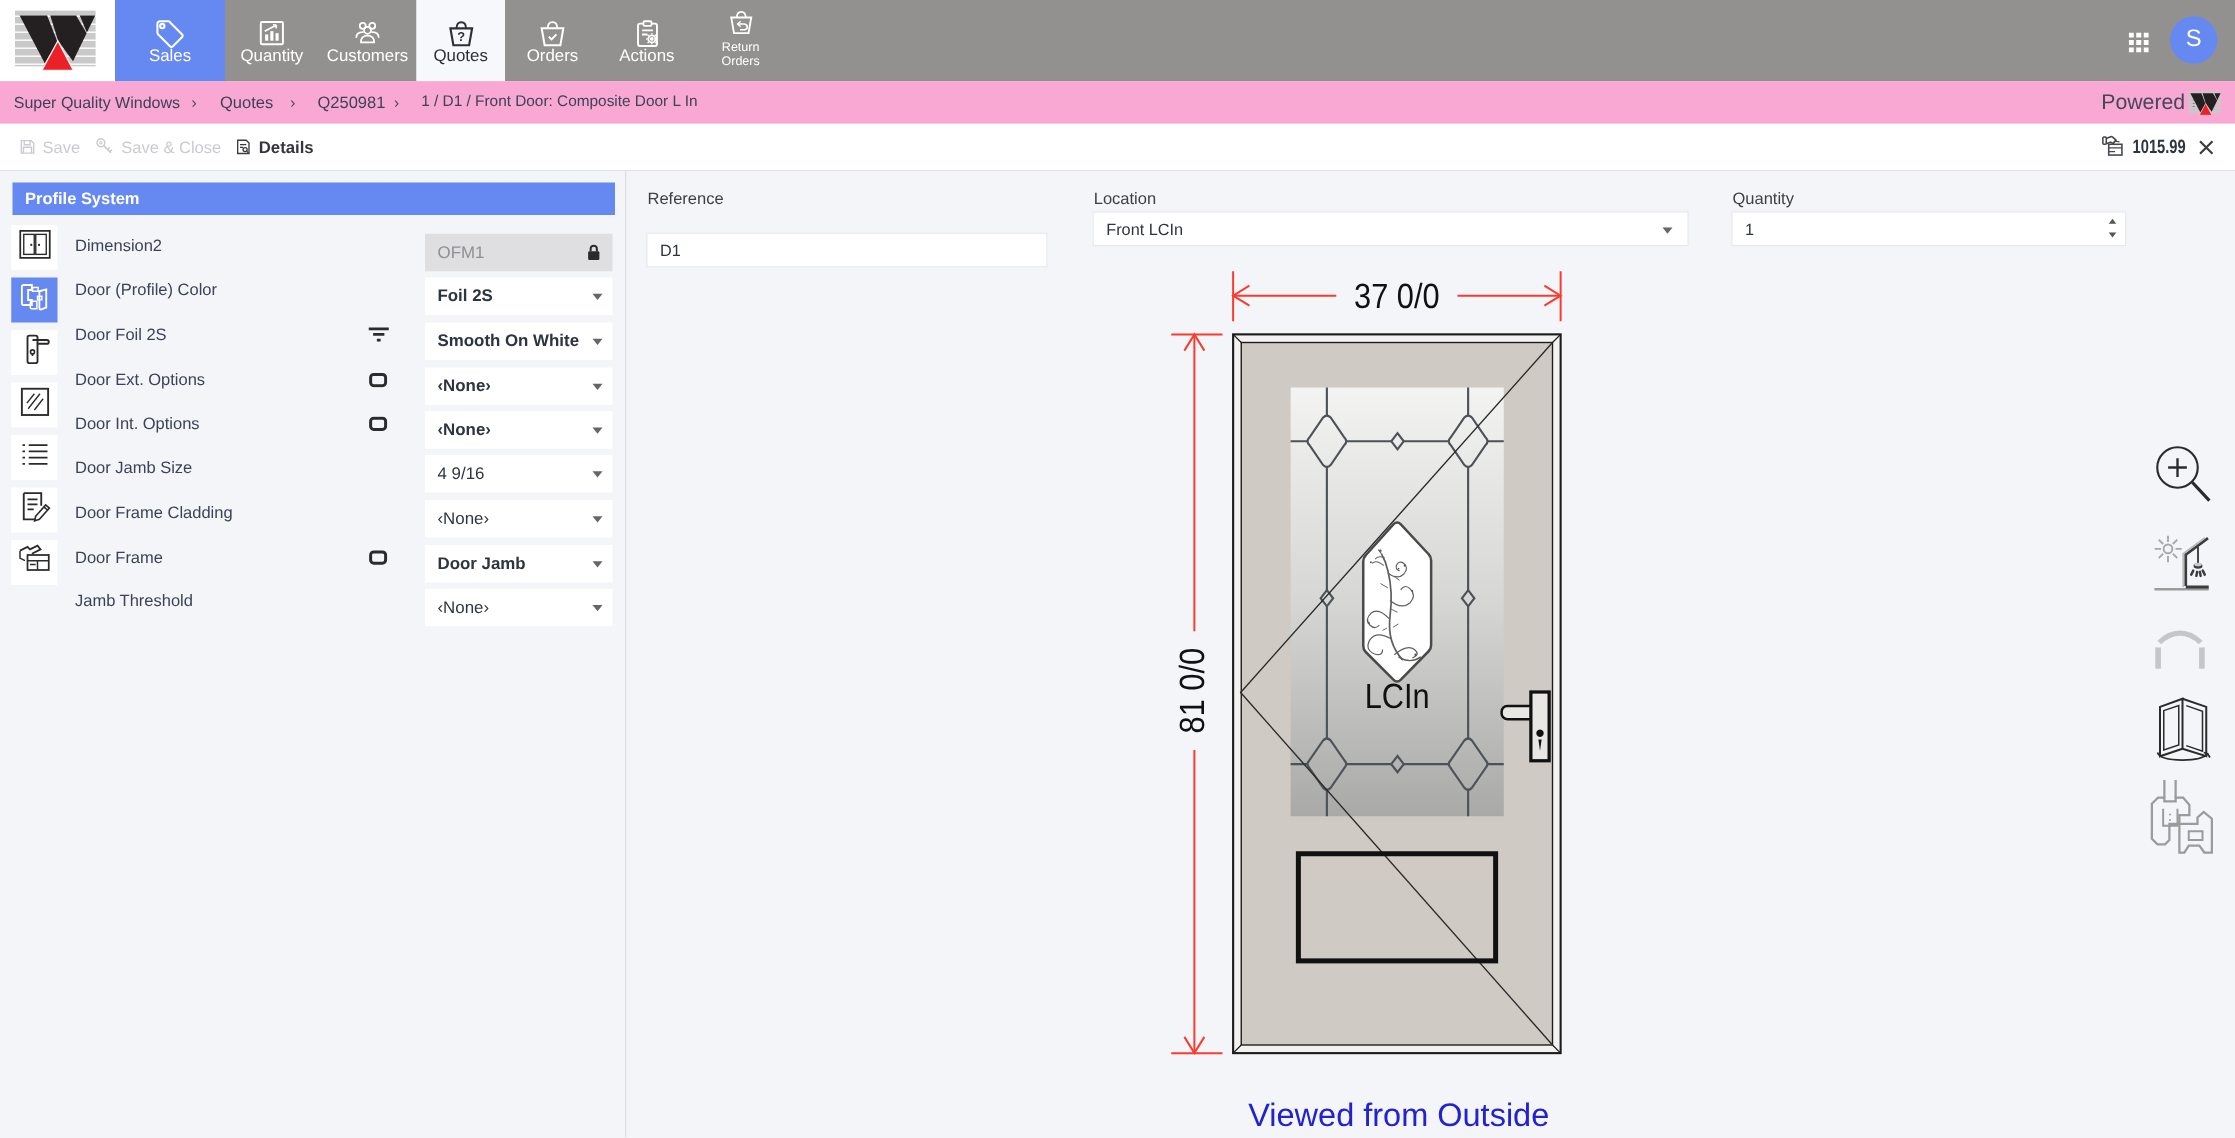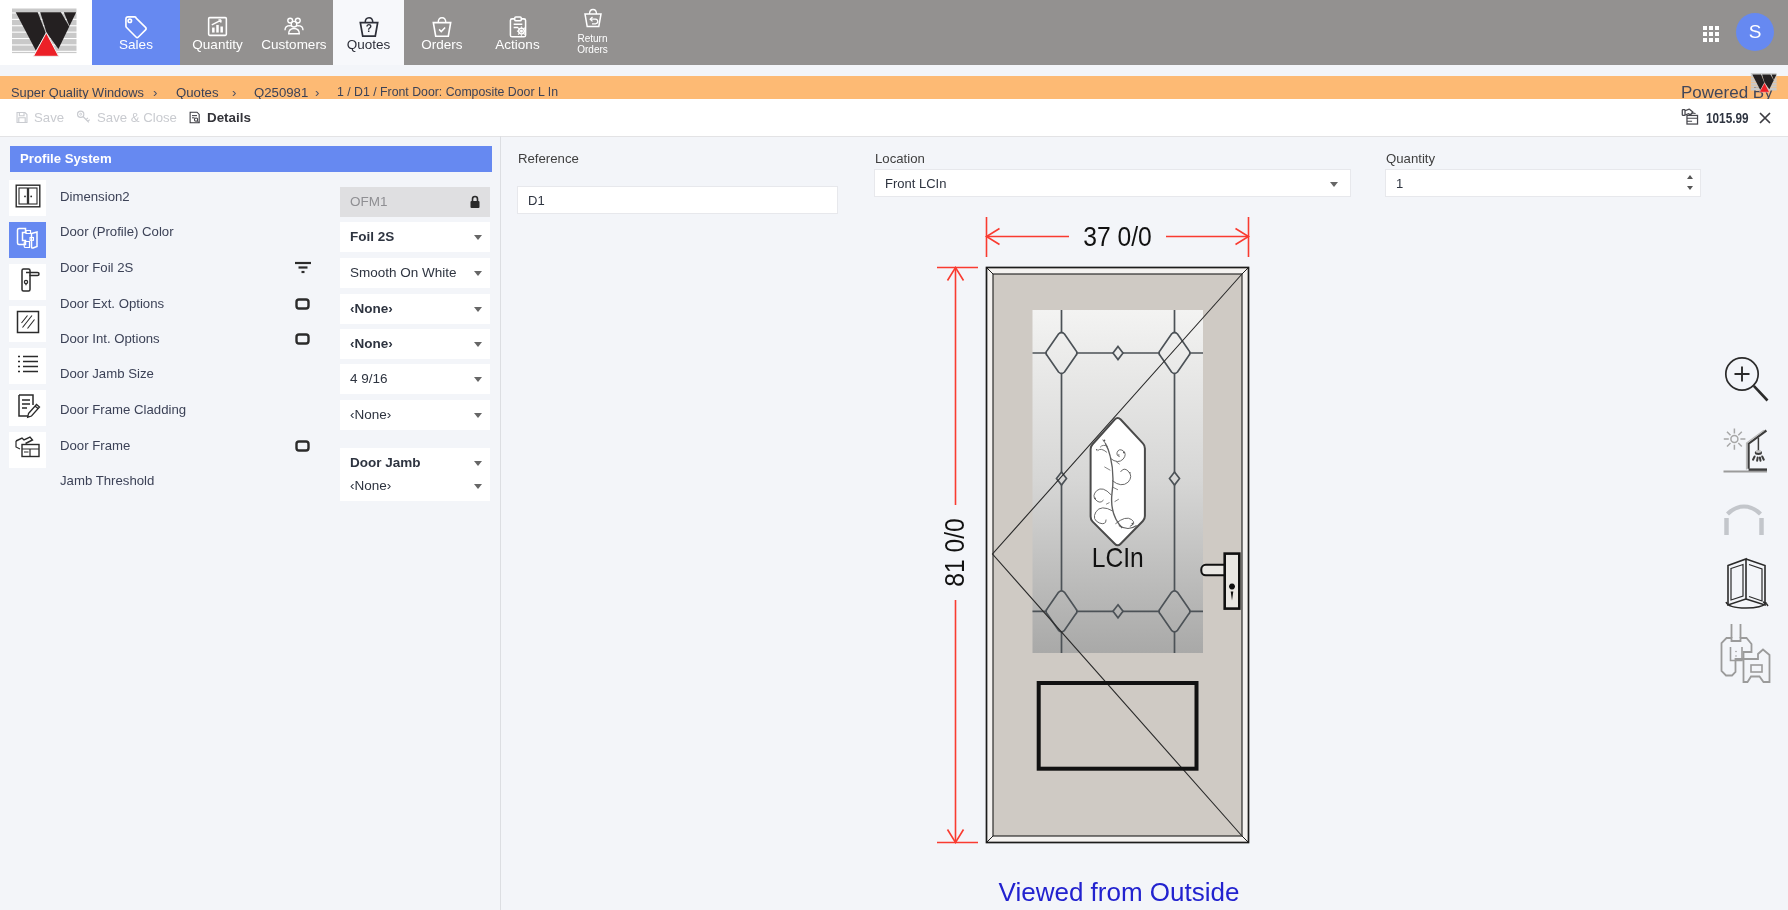--- a/index.html
+++ b/index.html
@@ -7,21 +7,21 @@
   .abs{position:absolute}
   
   .nav{position:absolute;left:0;top:0;width:1788px;height:65px;background:#939190}
   .logobox{position:absolute;left:0;top:0;width:92px;height:65px;background:#fff}
   .tab{position:absolute;top:0;height:65px;color:#fff;text-align:center}
   .tab .ic{position:absolute;left:0;right:0;top:14px;height:26px}
   .tab .lb{position:absolute;left:0;right:0;top:37px;font-size:13.5px;line-height:15px}
   .tab .lb2{position:absolute;left:0;right:0;top:34px;font-size:10px;line-height:10.5px}
   .tab svg{display:inline-block}
   
-  .crumbbar{position:absolute;left:0;top:76px;width:1788px;height:34px;background:#fdba74}
+  .crumbbar{position:absolute;left:0;top:65px;width:1788px;height:34px;background:#f9a8d4}
   .crumbbar span{position:absolute;top:0;line-height:33px;font-size:13.2px;color:#3c4257;white-space:pre}
   
   .toolbar{position:absolute;left:0;top:99px;width:1788px;height:37px;background:#fff;border-bottom:1px solid #e3e3e5}
   
   .panelhead{position:absolute;left:10px;top:146px;width:482px;height:26px;background:#6689f1;color:#fff;
     font-size:13.2px;font-weight:bold;line-height:26px;padding-left:10px;box-sizing:border-box}
   .ibox{position:absolute;left:9px;width:37px;height:36px;background:#fff}
   .ibox.sel{background:#6689f1}
   .rowlab{position:absolute;left:60px;font-size:13.2px;color:#3c4257;line-height:16px}
   .fld{position:absolute;left:340px;width:150px;height:30px;background:#fff;box-sizing:border-box;font-size:13.5px;color:#2e3440}
@@ -257,21 +257,21 @@
         <path d="M3.5 6 V4 a2.5 2.5 0 0 1 5 0 V6"></path>
       </svg>
     </div>
 <div class="rowlab" style="top:224px">Door (Profile) Color</div>
 <div class="fld" style="top:222px;">
       <span class="tx" style="font-weight:bold;">Foil 2S</span>
       <span class="car"></span>
     </div>
 <div class="rowlab" style="top:260px">Door Foil 2S</div>
 <div class="fld" style="top:258px;">
-      <span class="tx" style="font-weight:normal;">Smooth On White</span>
+      <span class="tx" style="font-weight:bold;">Smooth On White</span>
       <span class="car"></span>
     </div>
 <svg class="abs" style="left:294px;top:261px" width="18" height="14" viewBox="0 0 18 14" stroke="#2b2b2b" fill="none">
       <path d="M1 2 h16" stroke-width="2.2"></path>
       <path d="M4.5 6.5 h9" stroke-width="2.2"></path>
       <path d="M7.5 11 h3" stroke-width="2.2"></path>
     </svg>
 <div class="rowlab" style="top:296px">Door Ext. Options</div>
 <div class="fld" style="top:294px;">
       <span class="tx" style="font-weight:bold;">‹None›</span>
@@ -292,21 +292,21 @@
 <div class="fld" style="top:364px;">
       <span class="tx" style="">4 9/16</span>
       <span class="car"></span>
     </div>
 <div class="rowlab" style="top:402px">Door Frame Cladding</div>
 <div class="fld" style="top:400px;">
       <span class="tx" style="">‹None›</span>
       <span class="car"></span>
     </div>
 <div class="rowlab" style="top:438px">Door Frame</div>
-<div class="fld" style="top:448px;">
+<div class="fld" style="top:436px;">
       <span class="tx" style="font-weight:bold;">Door Jamb</span>
       <span class="car"></span>
     </div>
 <svg class="abs" style="left:295px;top:440px" width="15" height="12" viewBox="0 0 15 12" stroke="#2b2b2b" fill="none">
       <rect x="1.5" y="1.5" width="12" height="9" rx="2.5" stroke-width="2.4"></rect>
     </svg>
 <div class="rowlab" style="top:473px">Jamb Threshold</div>
 <div class="fld" style="top:471px;">
       <span class="tx" style="">‹None›</span>
       <span class="car"></span>

